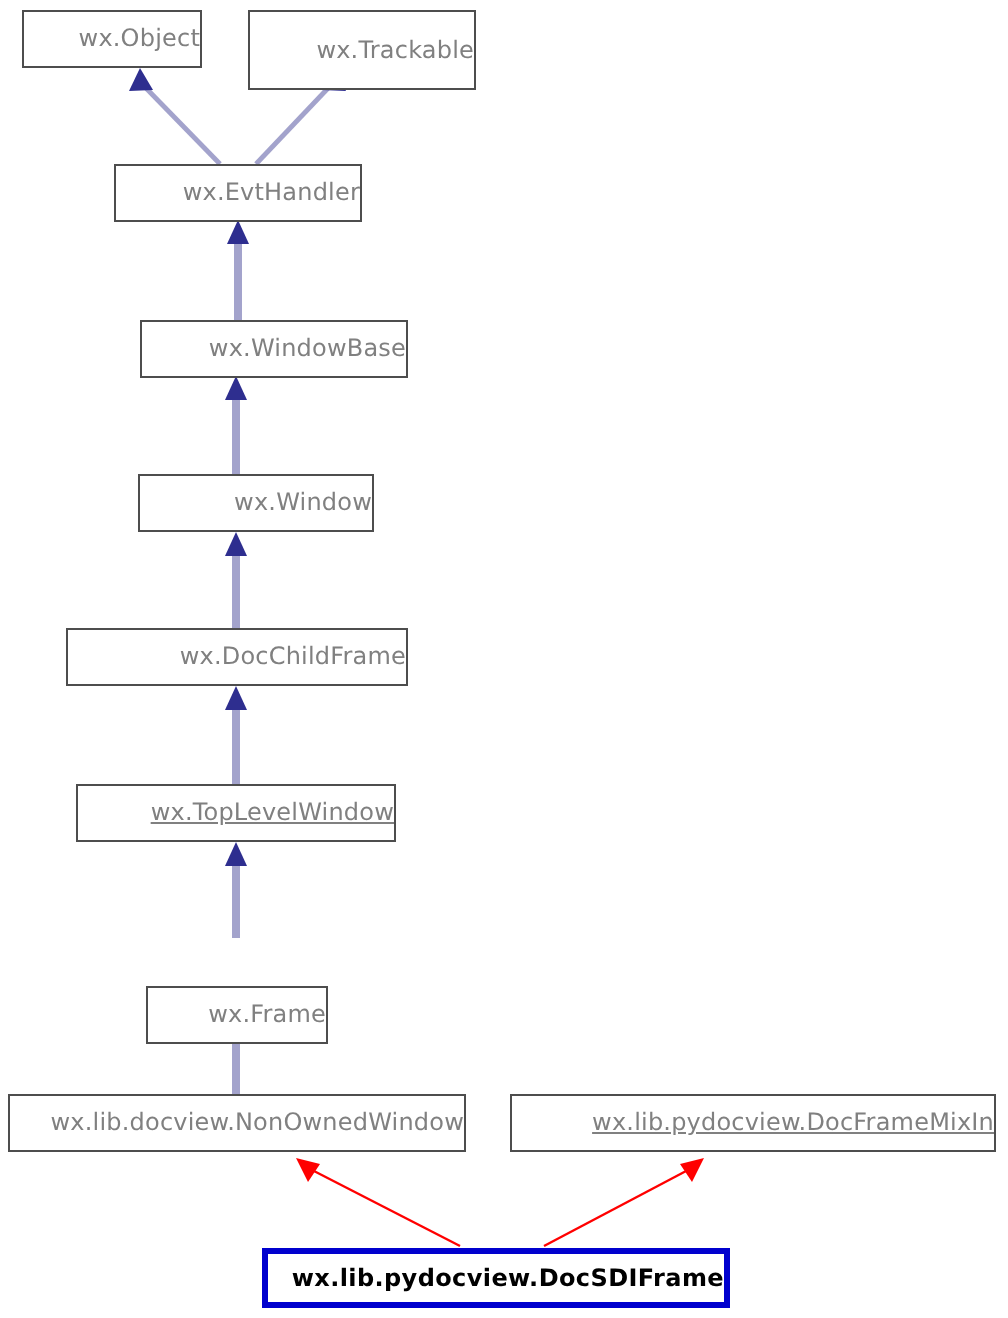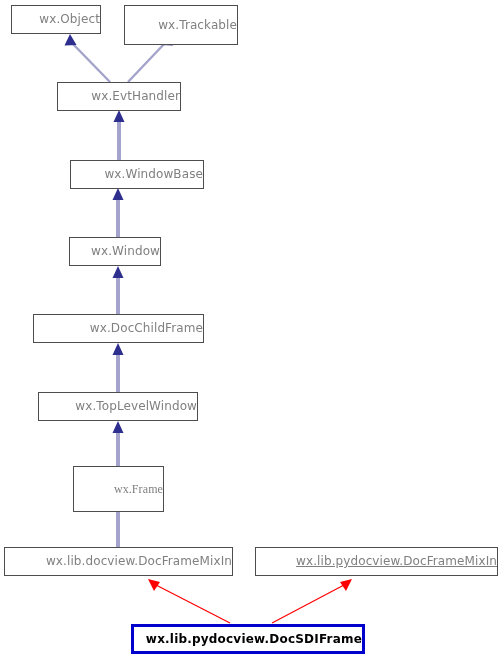--- a/index.html
+++ b/index.html
@@ -117,38 +117,38 @@
   </div>
 
   <div class="node" style="left:57px; top:82px; width:124px; height:29px;padding-left:27px;">
     <span class="label">wx.EvtHandler</span>
   </div>
 
   <div class="node" style="left:51px; top:160px; width:134px; height:29px;margin-left:19px;">
     <span class="label">wx.WindowBase</span>
   </div>
 
-  <div class="node" style="left:69px; top:237px; width:92px; height:29px;">
+  <div class="node" style="left:69px; top:237px; width:118px; height:29px;">
     <span class="label">wx.Window</span>
   </div>
 
   <div class="node" style="left:33px; top:314px; width:171px; height:29px;">
     <span class="label">wx.DocChildFrame</span>
   </div>
 
-  <div class="node" style="left:38px; top:392px; width:160px; height:29px;">
+  <div class="node" style="left:38px; top:392px; width:160px; height:29px;text-decoration:underline;">
     <span class="label">wx.TopLevelWindow</span>
   </div>
 
-  <div class="node" style="left:73px; top:466px; width:91px; height:46px;font-family:Liberation Serif, serif;">
+  <div class="node" style="left:73px; top:493px; width:91px; height:29px;">
     <span class="label">wx.Frame</span>
   </div>
 
   <div class="node" style="left:4px; top:547px; width:229px; height:29px;">
-    <span class="label">wx.lib.docview.DocFrameMixIn</span>
+    <span class="label">wx.lib.docview.NonOwnedWindow</span>
   </div>
 
   <div class="node" style="left:255px; top:547px; width:243px; height:29px;text-decoration:underline;">
     <span class="label">wx.lib.pydocview.DocFrameMixIn</span>
   </div>
 
   <div class="node highlight" style="left:131px; top:624px; width:234px; height:30px;">
     <span class="label">wx.lib.pydocview.DocSDIFrame</span>
   </div>
 

